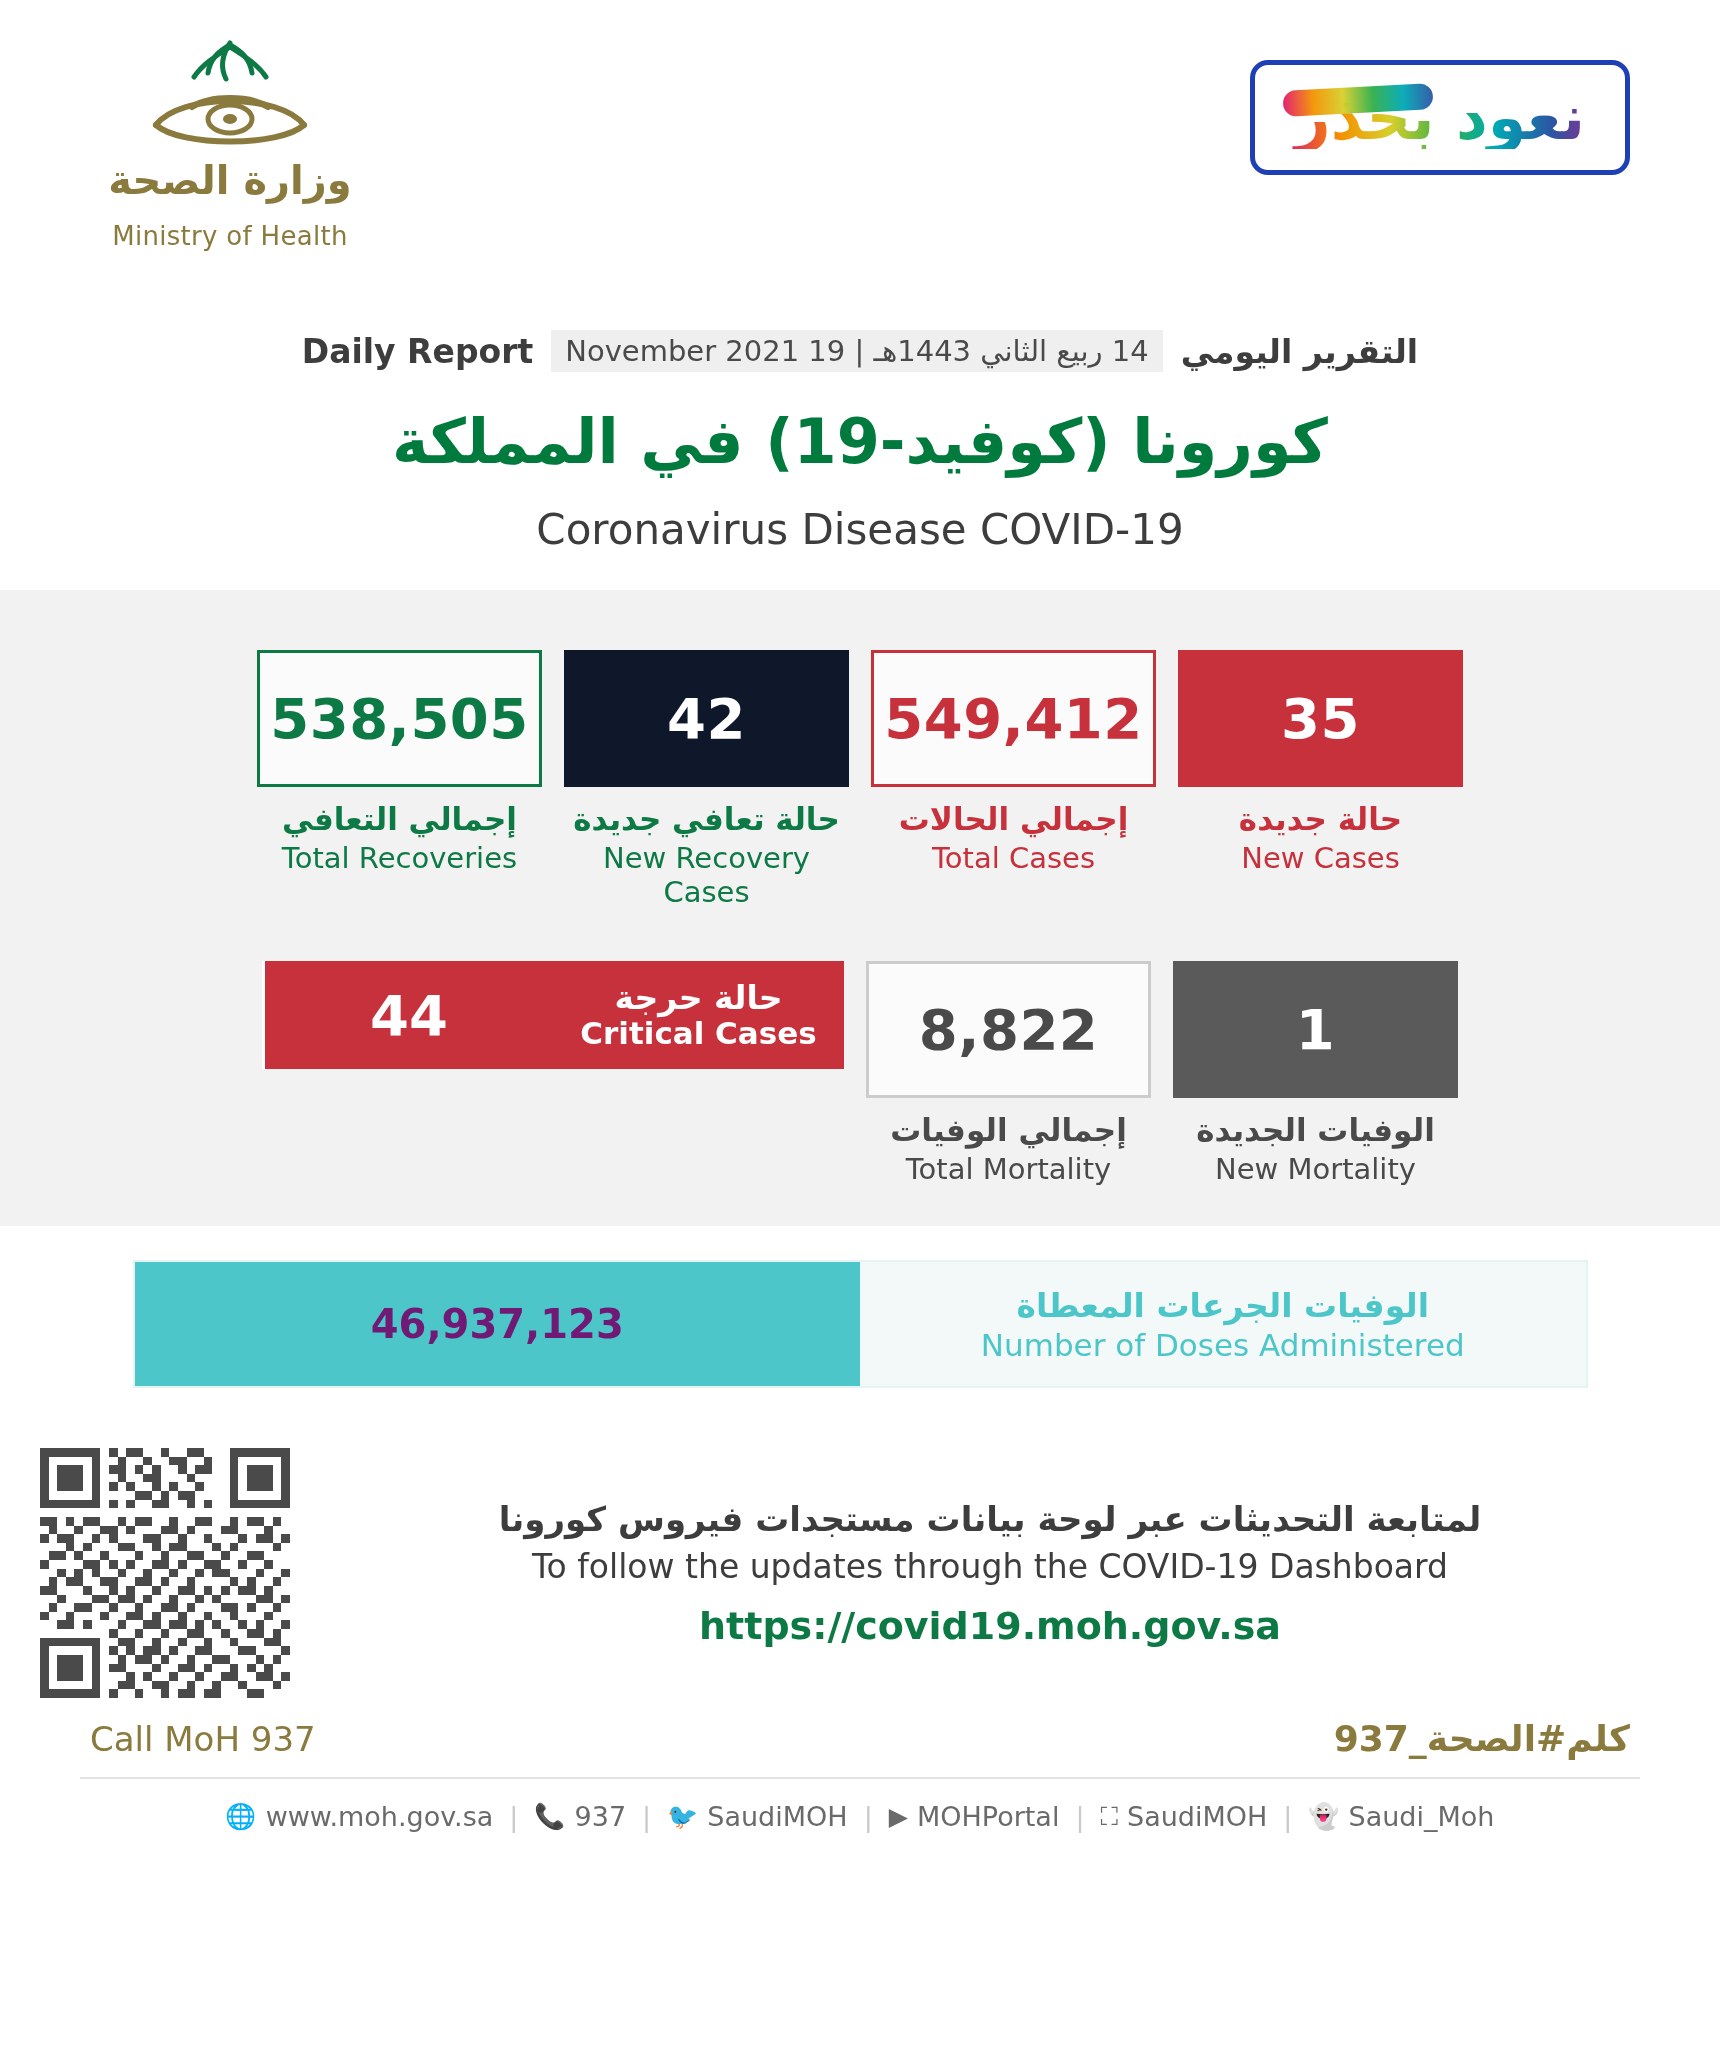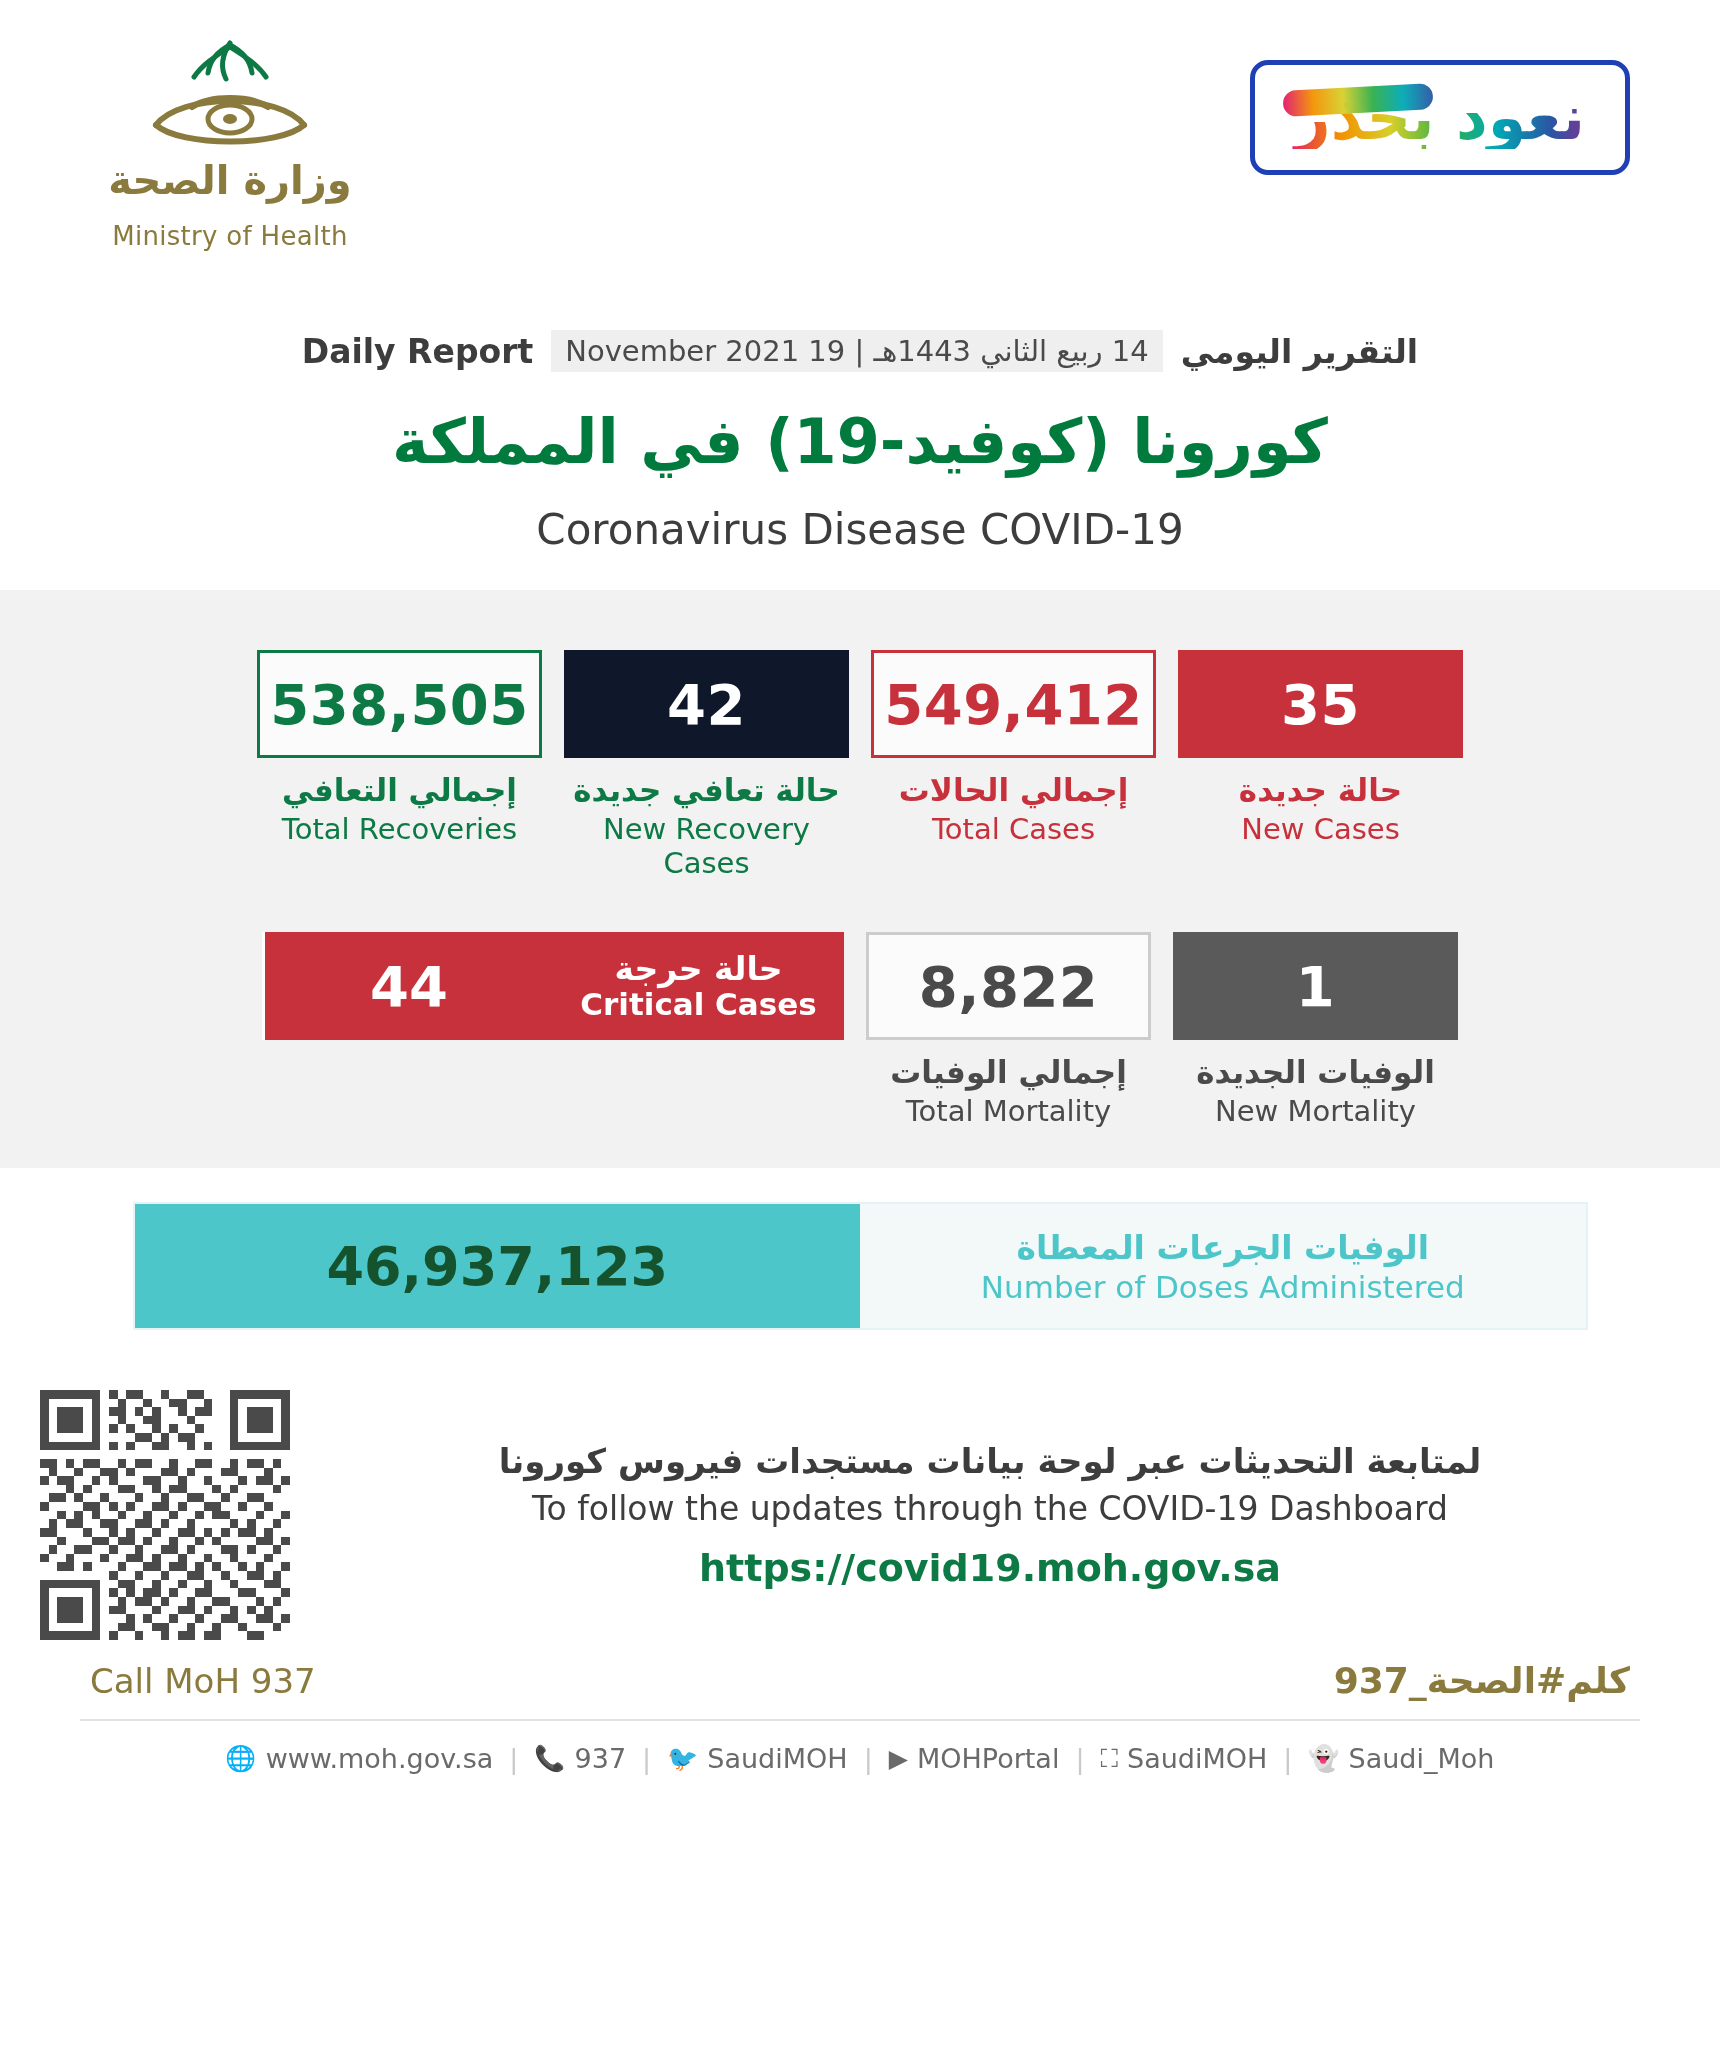--- a/index.html
+++ b/index.html
@@ -104,21 +104,21 @@
     justify-content: center;
     gap: 0;
     direction: rtl;
   }
   .cell {
     width: 285px;
     margin: 0 11px;
     text-align: center;
   }
   .cell .value-box {
-    height: 108px;
+    height: 137px;
     display: flex; align-items: center; justify-content: center;
     font-size: 56px; font-weight: bold;
     letter-spacing: 0.5px;
   }
   .vb-outline-green { border: 3px solid #0d7a45; color: #0d7a45; background: #fbfbfb; }
   .vb-solid-green { background: #0f172a; color: #ffffff; }
   .vb-outline-red { border: 3px solid #c7313c; color: #c7313c; background: #fbfbfb; }
   .vb-solid-red { background: #c7313c; color: #ffffff; }
   .vb-outline-gray { border: 3px solid #cccccc; color: #4a4a4a; background: #fbfbfb; }
   .vb-solid-gray { background: #5a5a5a; color: #ffffff; }
@@ -158,22 +158,22 @@
     display: flex; justify-content: center;
   }
   .doses {
     width: 1455px; height: 128px;
     display: flex; direction: rtl;
     border: 2px solid #e4f3f3;
   }
   .doses .num {
     width: 50%;
     background: #4cc6c9;
-    color: #14532d;
-    font-size: 54px; font-weight: bold;
+    color: #701a75;
+    font-size: 40px; font-weight: bold;
     display: flex; align-items: center; justify-content: center;
   }
   .doses .lbl {
     width: 50%;
     background: #f3f9f9;
     display: flex; flex-direction: column; align-items: center; justify-content: center;
     color: #4cc6c9;
   }
   .doses .lbl .ar { font-size: 33px; font-weight: bold; direction: rtl; }
   .doses .lbl .en { font-size: 31px; margin-top: 2px; }

